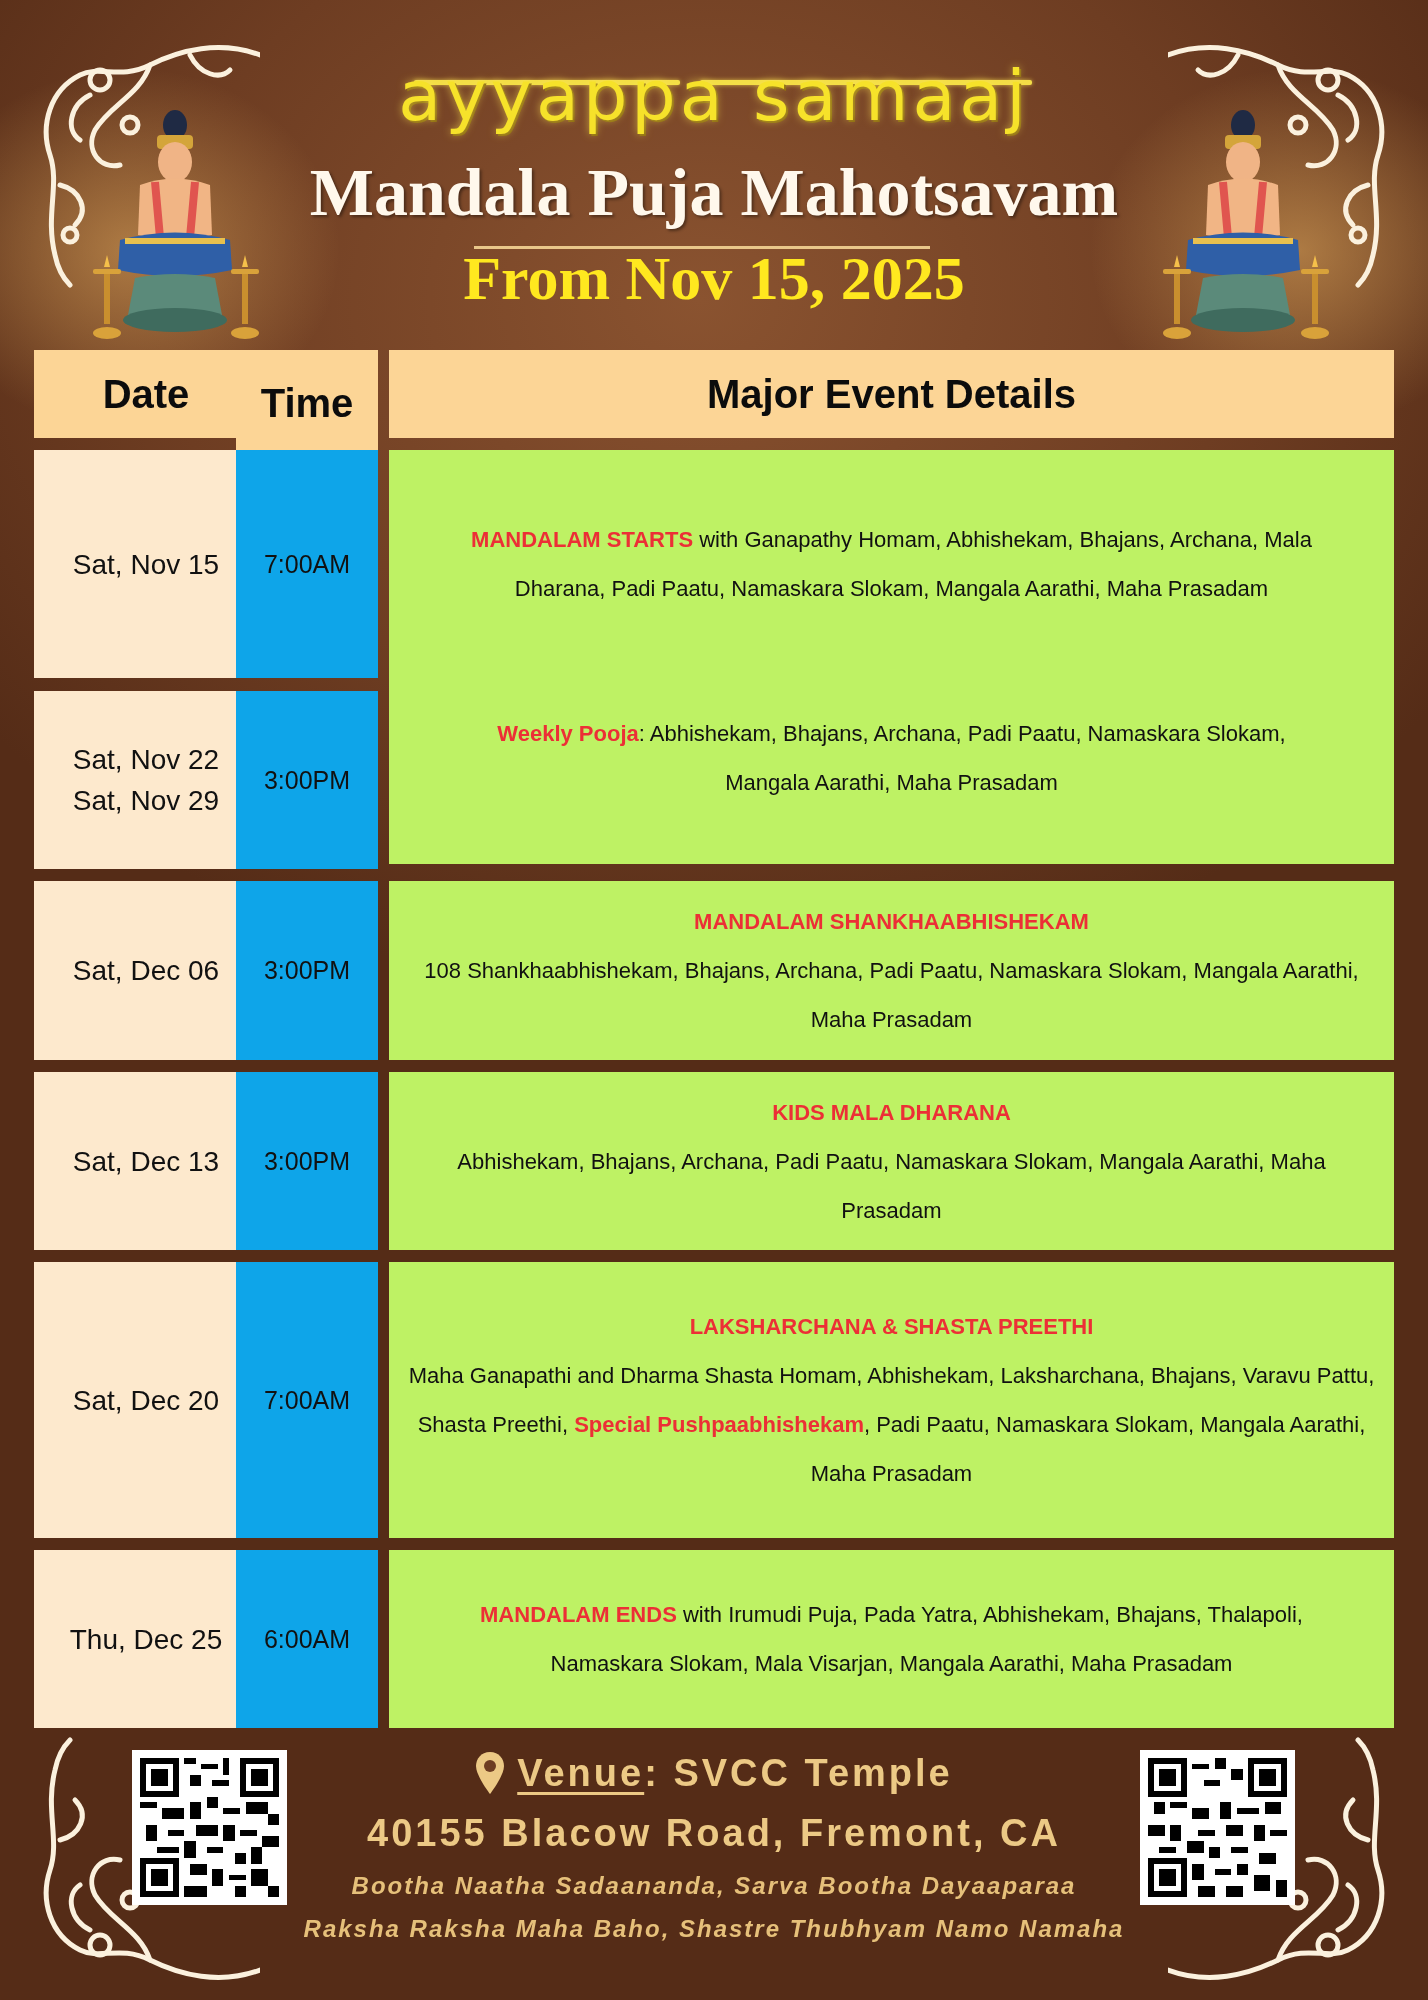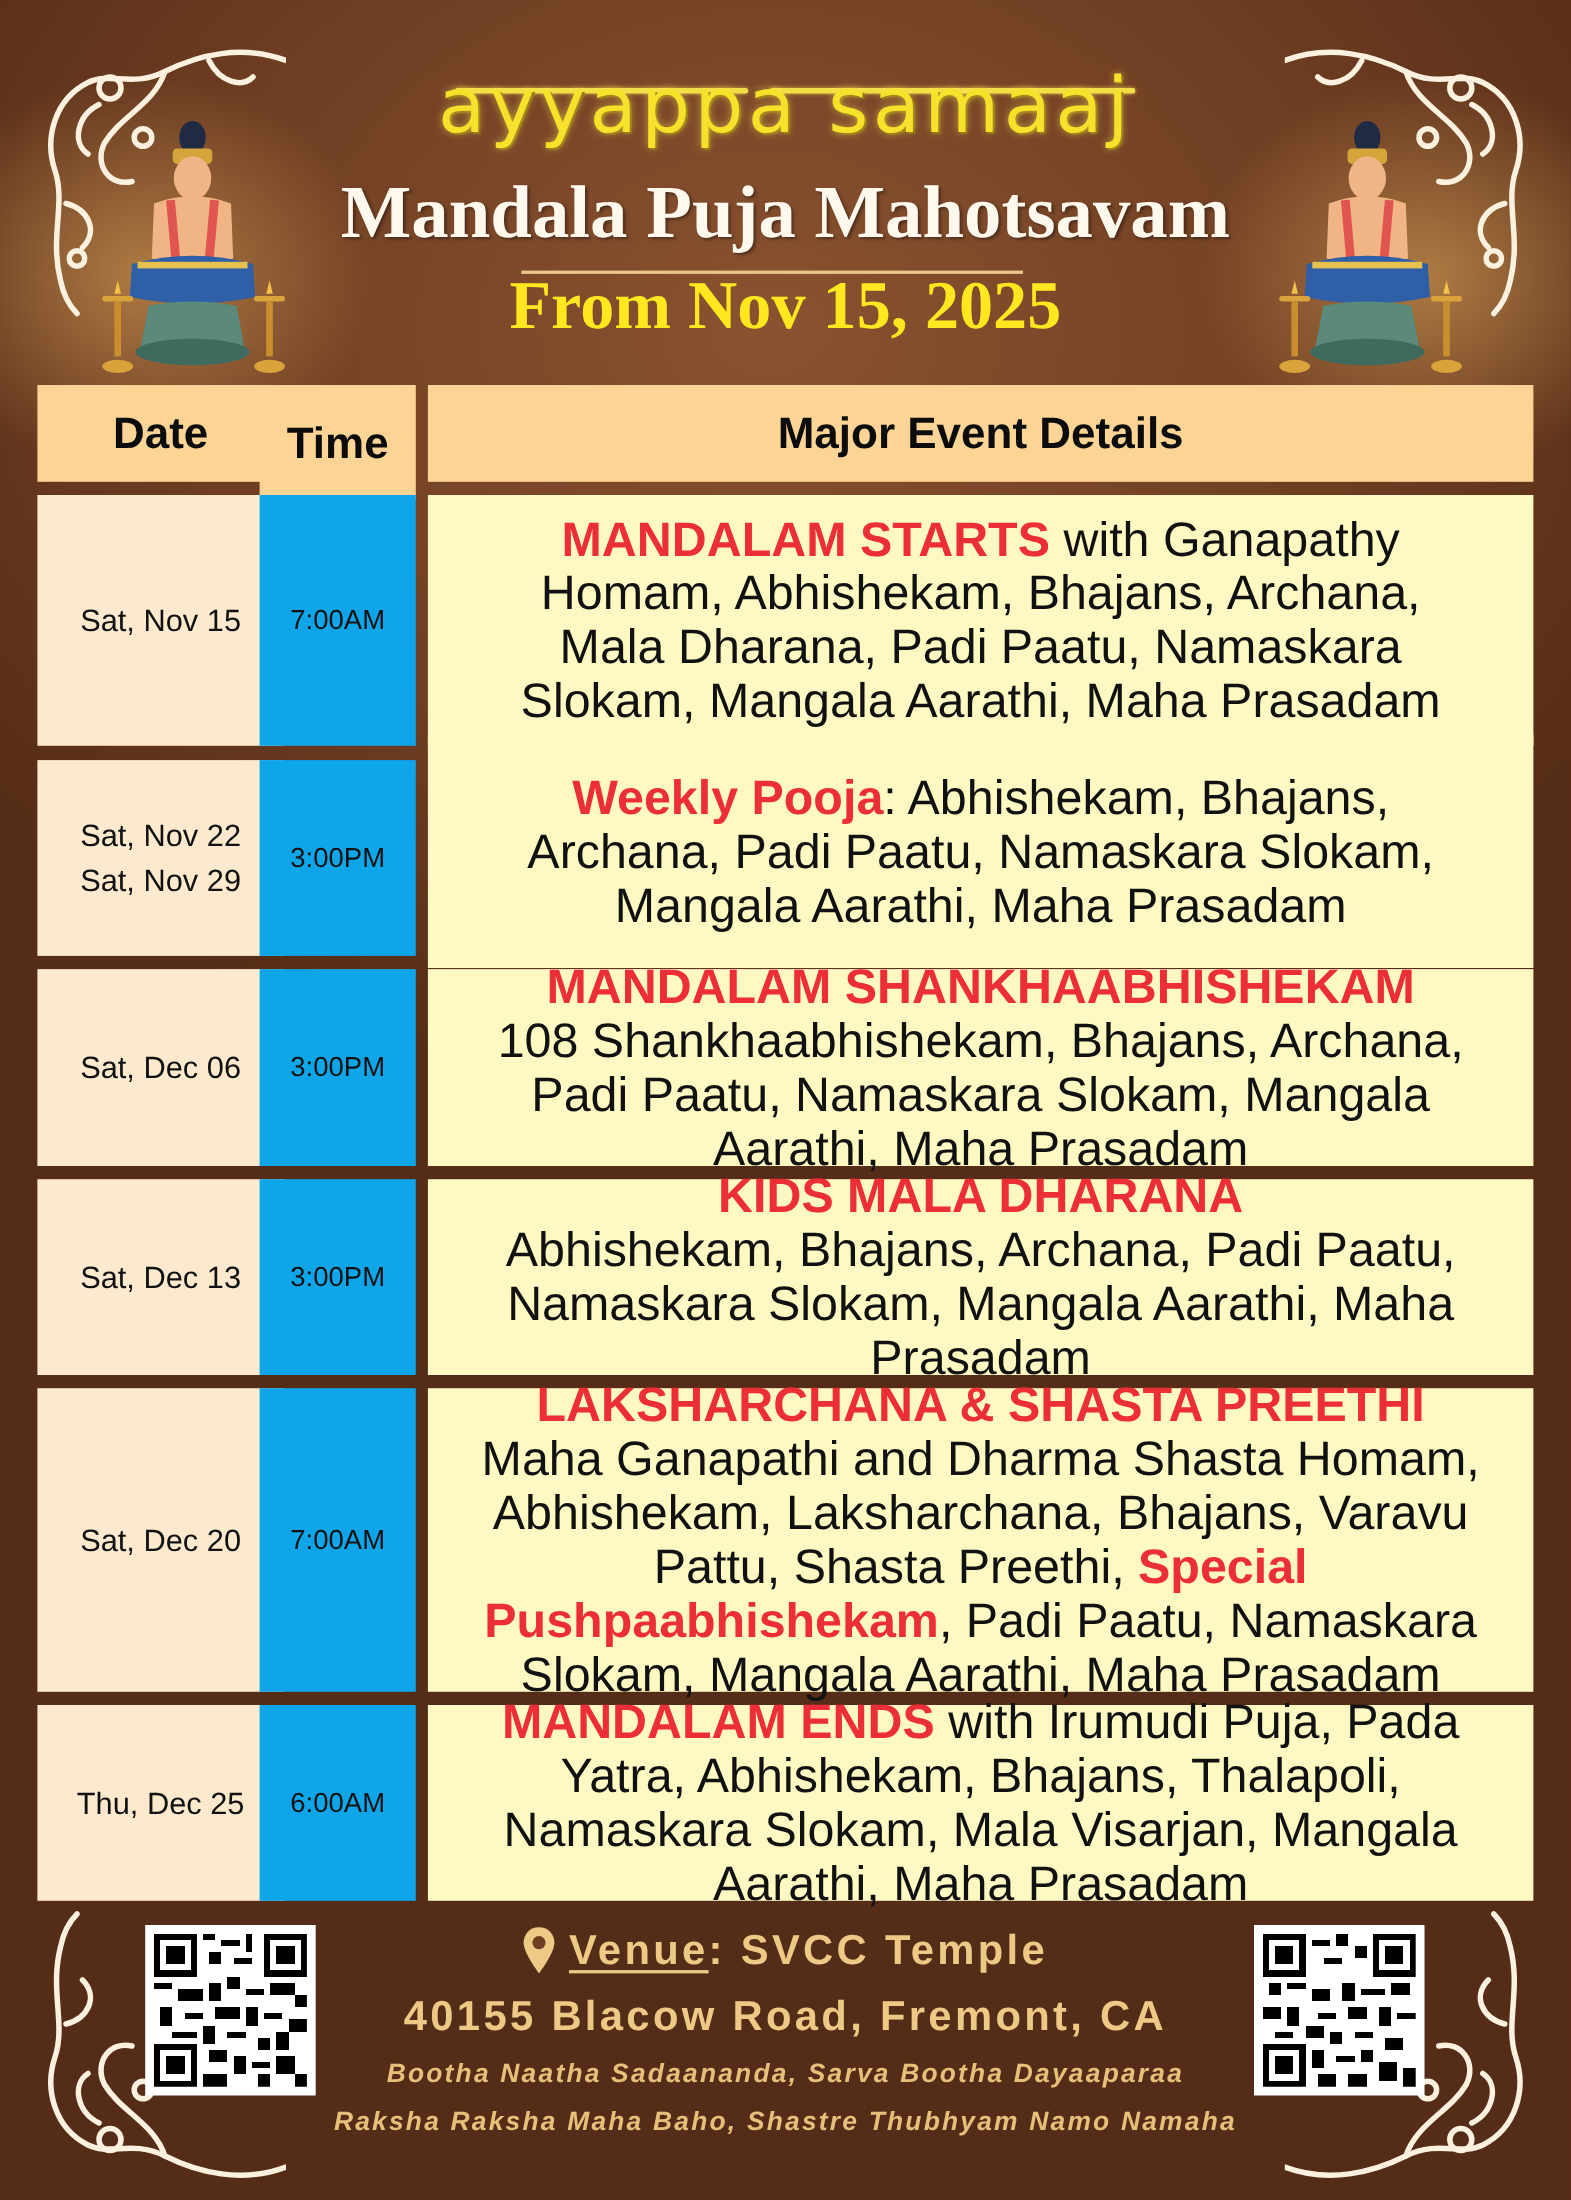--- a/index.html
+++ b/index.html
@@ -56,21 +56,21 @@
   }
 
   
   .cell {
     position: absolute; display: flex; align-items: center; justify-content: center;
     text-align: center; color: #111;
   }
   .hdr { background: #fcd596; font-weight: bold; font-size: 40px; color: #0c0c0c; }
   .c-date { left: 34px; width: 224px; background: #fde9cd; font-size: 28px; }
   .c-time { left: 236px; width: 142px; background: #0ea5e9; font-size: 25px; }
-  .c-det  { left: 389px; width: 1005px; background: #fef9c3; font-size: 44px; line-height: 49px; padding: 0 20px; }
+  .c-det  { left: 389px; width: 1005px; background: #bef264; font-size: 22px; line-height: 49px; padding: 0 20px; }
   .hdr.c-date, .hdr.c-time, .hdr.c-det { background: #fcd596; font-size: 40px; line-height: 48px; }
   .date-lines { display: flex; flex-direction: column; line-height: 41px; }
   .hl { color: #ec2f36; font-weight: bold; }
   .det-inner { width: 100%; }
 
   
   .qr { position: absolute; width: 155px; height: 155px; background: #fff; padding: 8px; top: 1750px; }
   .qr svg { width: 100%; height: 100%; display: block; }
   .qr-left { left: 132px; }
   .qr-right { left: 1140px; }
@@ -223,21 +223,21 @@
 </div>
 
 <div>
   <div class="cell c-date" style="top:691px;height:178px">
     <div class="date-lines">
       <span>Sat, Nov 22</span>
       <span>Sat, Nov 29</span>
     </div>
   </div>
   <div class="cell c-time" style="top:691px;height:178px">3:00PM</div>
-  <div class="cell c-det" style="top:668px;height:212px;padding:0 88px">
+  <div class="cell c-det" style="top:652px;height:212px;padding:0 88px">
     <div class="det-inner"><span class="hl">Weekly Pooja</span><span>: Abhishekam, Bhajans, Archana, Padi Paatu, Namaskara Slokam, Mangala Aarathi, Maha Prasadam</span></div>
   </div>
 </div>
 
 <div>
   <div class="cell c-date" style="top:881px;height:179px">
     <div class="date-lines">
         <span>Sat, Dec 06</span>
       </div>
   </div>

